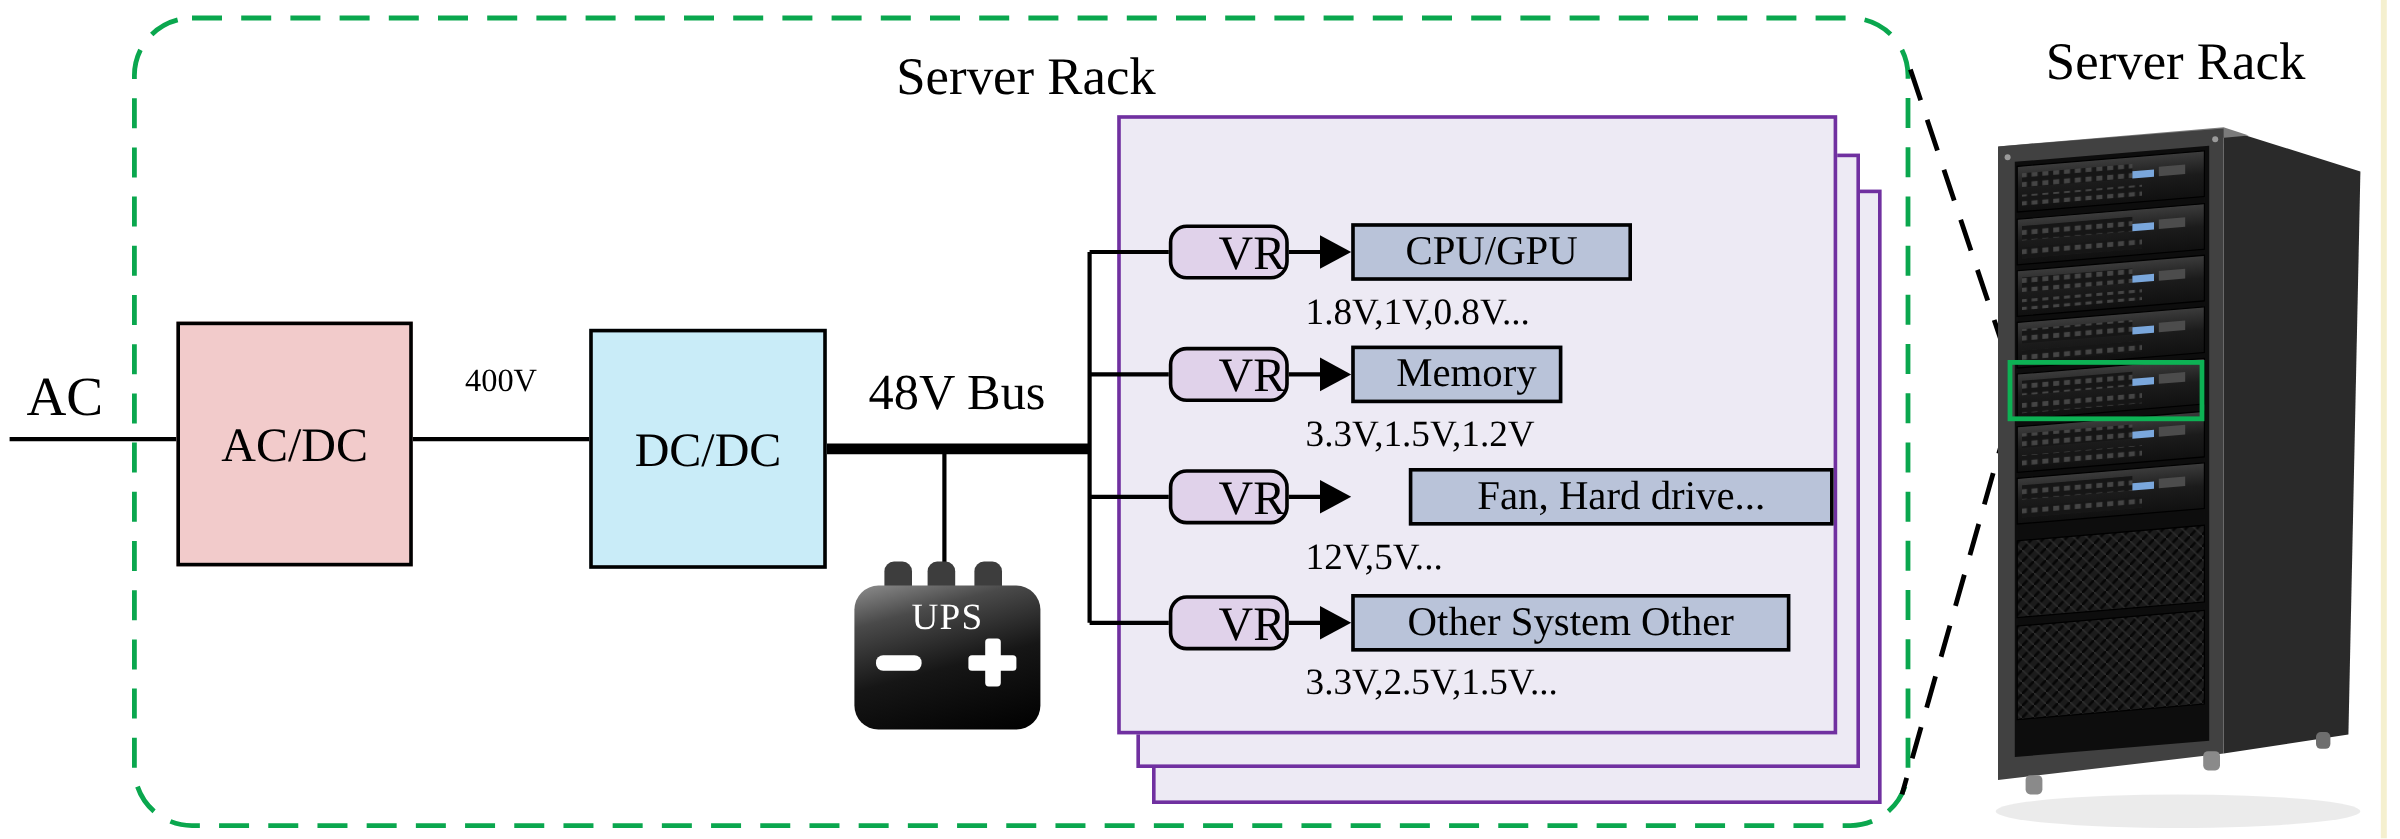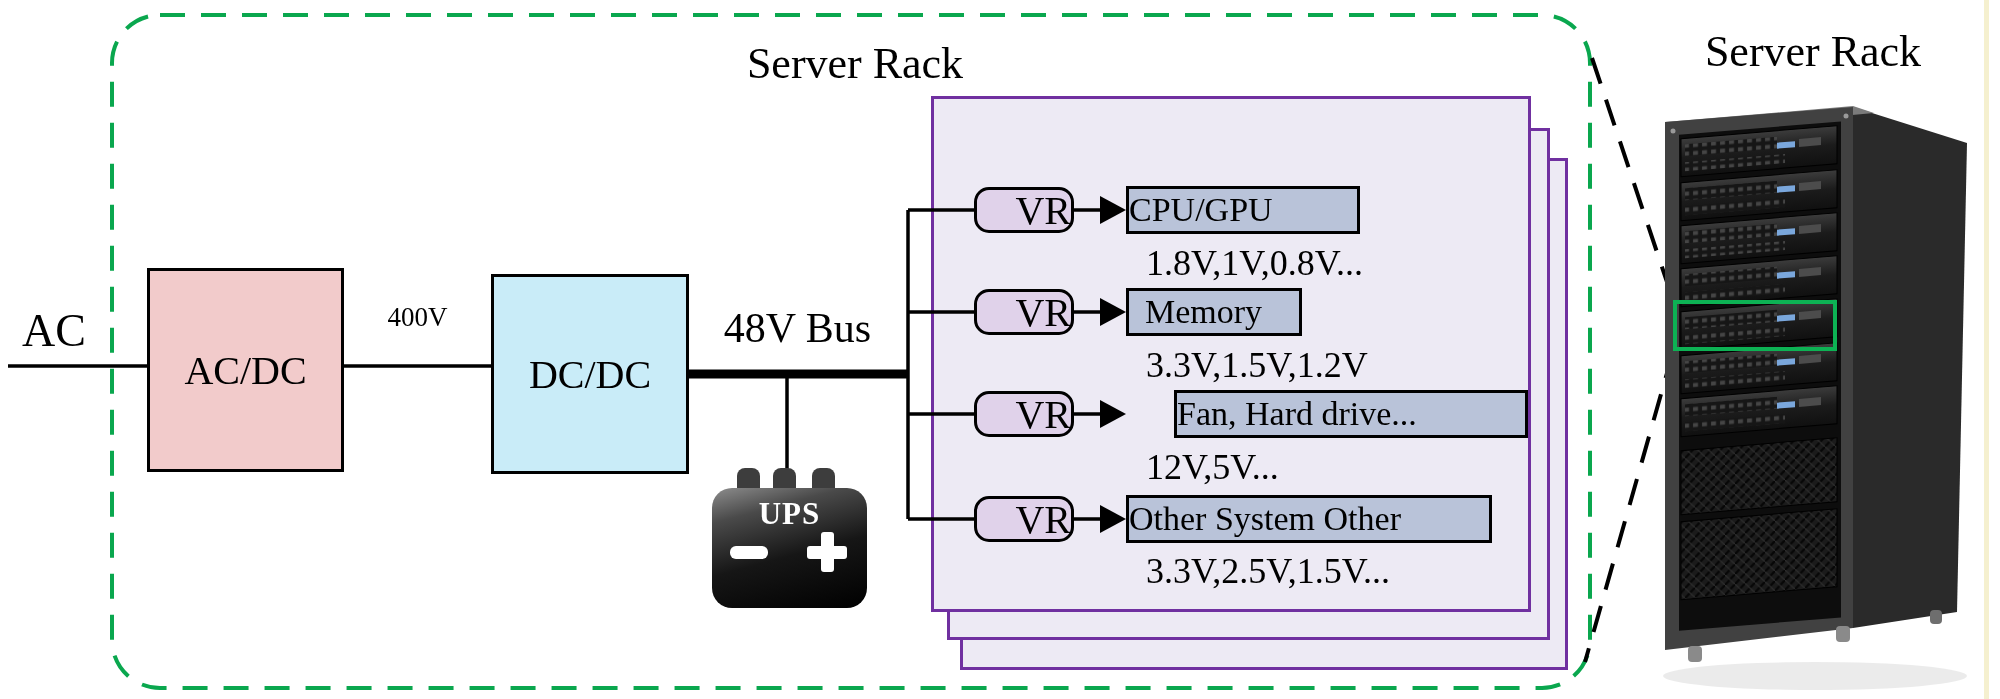--- a/index.html
+++ b/index.html
@@ -11,29 +11,29 @@
   .panel{position:absolute;background:#edeaf4;border:3px solid #7030a0;box-sizing:border-box;}
   
   .blockbox{position:absolute;border:3px solid #000;box-sizing:border-box;
             display:flex;align-items:center;justify-content:center;font-size:40px;}
   .acdc{left:147px;top:268px;width:197px;height:204px;background:#f2cbcb;}
   .dcdc{left:491px;top:274px;width:198px;height:200px;background:#c9ecf8;}
   .vr{position:absolute;left:974px;width:100px;height:46px;background:#e0d2ea;
       border:3px solid #000;border-radius:15px;box-sizing:border-box;
       display:flex;align-items:center;justify-content:flex-end;font-size:40px;}
   .load{position:absolute;left:1126px;height:48px;background:#b9c3d9;border:3px solid #000;
-        box-sizing:border-box;display:flex;align-items:center;font-size:34px;}
-  .rails{position:absolute;left:1146px;font-size:36px;white-space:nowrap;}
+        box-sizing:border-box;display:flex;align-items:center;justify-content:center;font-size:34px;}
+  .rails{position:absolute;left:1088px;font-size:31px;white-space:nowrap;}
   .lbl{position:absolute;white-space:nowrap;}
   .title{font-size:44px;text-align:center;}
   
   .ups-term{position:absolute;top:468px;width:23px;height:28px;background:#3d3d3d;
             border-radius:8px 8px 0 0;}
   .ups-body{position:absolute;left:712px;top:488px;width:155px;height:120px;border-radius:20px;
-            background:linear-gradient(165deg,#8d8d8d 0%,#4a4a4a 22%,#161616 55%,#000 100%);font-weight:bold;}
+            background:linear-gradient(165deg,#8d8d8d 0%,#4a4a4a 22%,#161616 55%,#000 100%);}
   .ups-word{position:absolute;left:0;top:8px;width:100%;text-align:center;color:#fff;
             font-size:31px;letter-spacing:1px;}
   .sign-minus{position:absolute;left:18px;top:58px;width:38px;height:13px;background:#fff;border-radius:6px;}
   .sign-plus{position:absolute;left:95px;top:44px;width:40px;height:40px;}
   .sign-plus .h{position:absolute;left:0;top:14px;width:40px;height:13px;background:#fff;border-radius:3px;}
   .sign-plus .v{position:absolute;left:14px;top:0;width:13px;height:40px;background:#fff;border-radius:3px;}
 </style>
 </head>
 <body>
 

